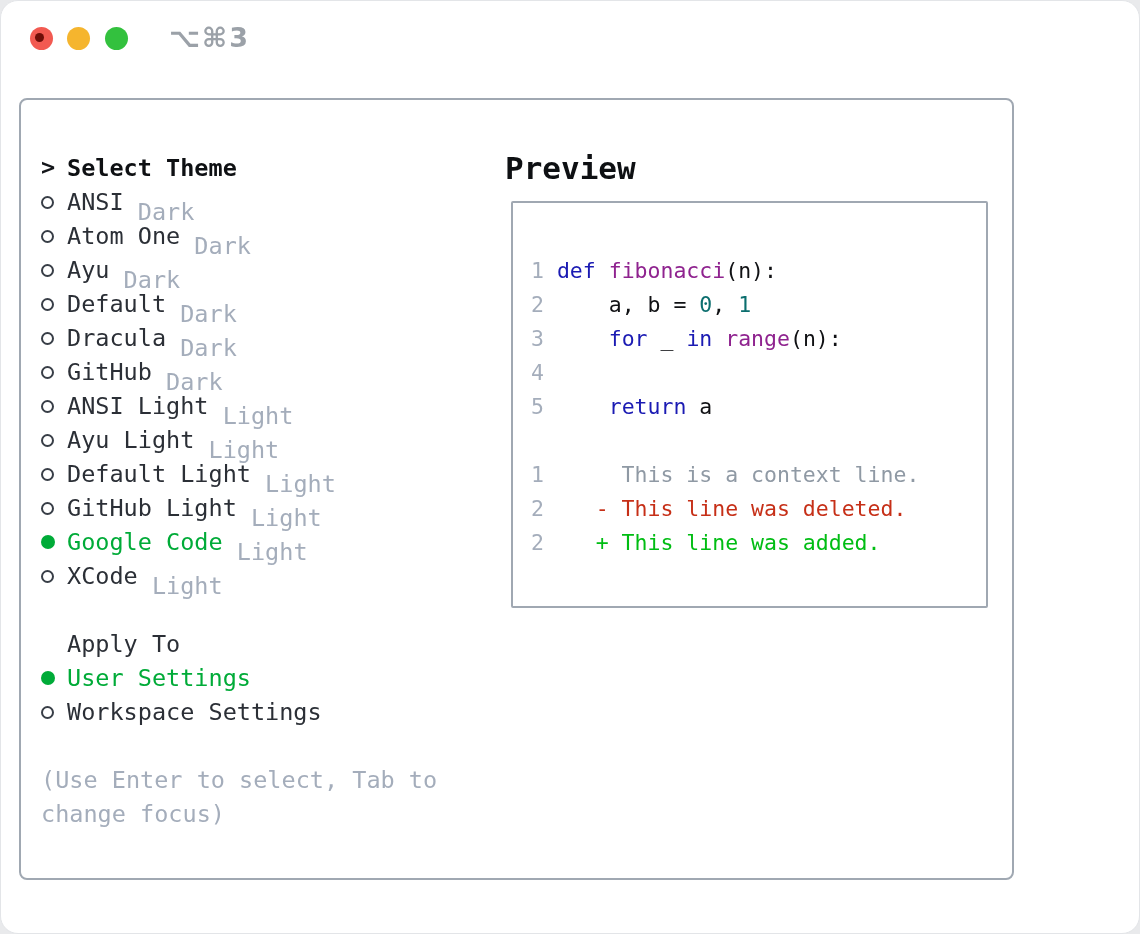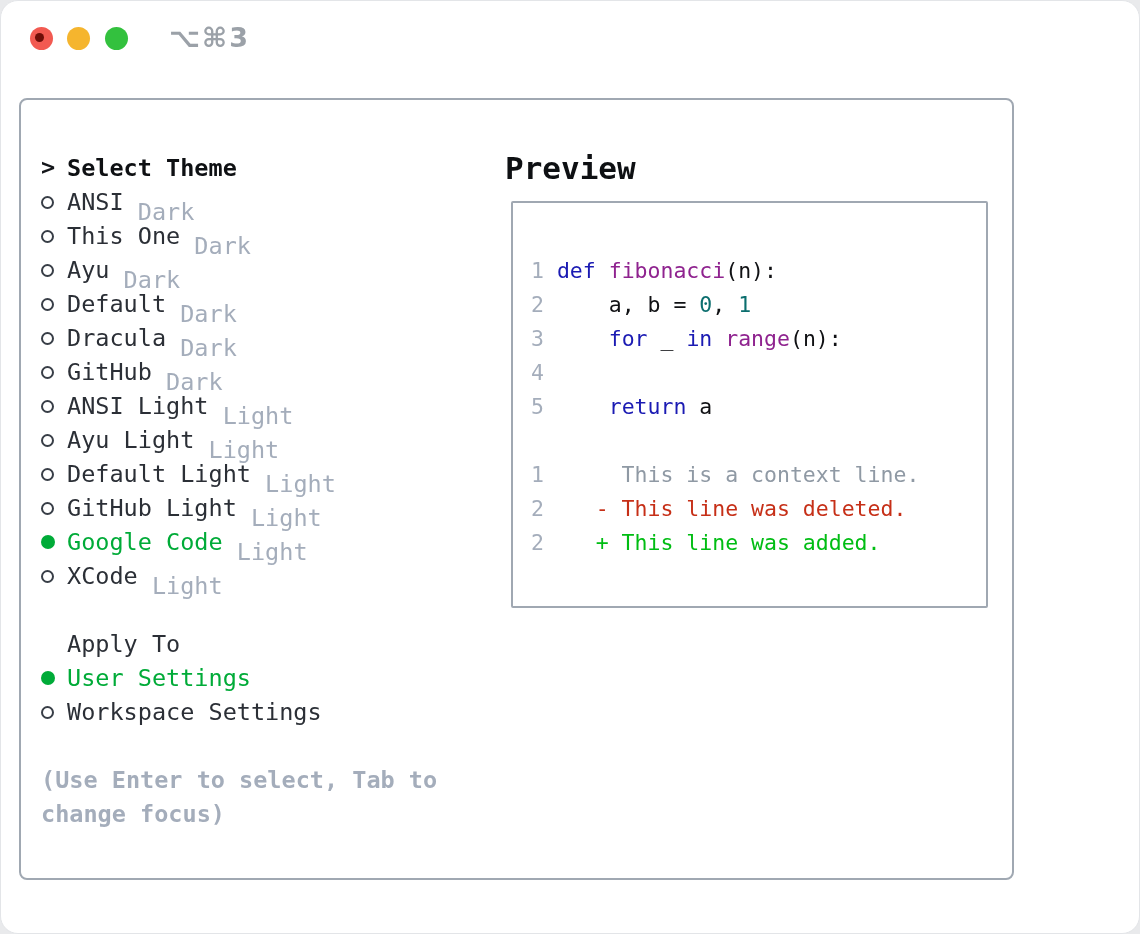--- a/index.html
+++ b/index.html
@@ -35,21 +35,21 @@
   .left-col{position:absolute;left:20px;top:51px;font-size:23.5px;color:var(--text-dark);}
   .row{height:34px;display:flex;align-items:center;white-space:pre;}
   .marker{width:26px;display:flex;align-items:center;flex:none;}
   .prompt{font-weight:bold;color:#14161a;font-size:23.5px;line-height:1;}
   .radio{width:13px;height:13px;border:2px solid #383e47;border-radius:50%;}
   .radio.on{border:none;width:14px;height:14px;background:var(--accent-green);}
   .hdr{font-weight:bold;color:#0e1013;}
   .iname{color:#2b2f36;text-align:right;}
   .variant{color:var(--muted-gray);margin-top:20px;}
   .sel .iname{color:var(--accent-green);}
-  .hint{color:var(--muted-gray);font-weight:bold;}
+  .hint{color:var(--muted-gray);}
   
   .preview-title{position:absolute;left:484px;top:51px;height:34px;display:flex;align-items:center;
                  font-size:31px;font-weight:bold;color:#0e1013;}
   .preview-box{position:absolute;left:490px;top:101px;width:477px;height:407px;
                border:2px solid var(--border-gray);border-radius:2px;background:#fff;
                padding:50px 0 0 18px;overflow:hidden;}
   .pline{height:34px;display:flex;align-items:center;font-size:21.5px;white-space:pre;}
   .ln{color:var(--muted-gray);white-space:pre;}
   .codetext{white-space:pre;color:#101114;}
   .tok-pl{color:#101114;}
@@ -81,21 +81,21 @@
         <span class="marker"><span class="prompt">&gt;</span></span>
         <span class="hdr">Select Theme</span>
       </div>
 
       <div class="row">
         <span class="marker"><span class="radio"></span></span>
         <span class="iname">ANSI</span><span class="variant"> </span><span class="variant">Dark</span>
       </div>
       <div class="row">
         <span class="marker"><span class="radio"></span></span>
-        <span class="iname">This One</span><span class="variant"> </span><span class="variant">Dark</span>
+        <span class="iname">Atom One</span><span class="variant"> </span><span class="variant">Dark</span>
       </div>
       <div class="row">
         <span class="marker"><span class="radio"></span></span>
         <span class="iname">Ayu</span><span class="variant"> </span><span class="variant">Dark</span>
       </div>
       <div class="row">
         <span class="marker"><span class="radio"></span></span>
         <span class="iname">Default</span><span class="variant"> </span><span class="variant">Dark</span>
       </div>
       <div class="row">

